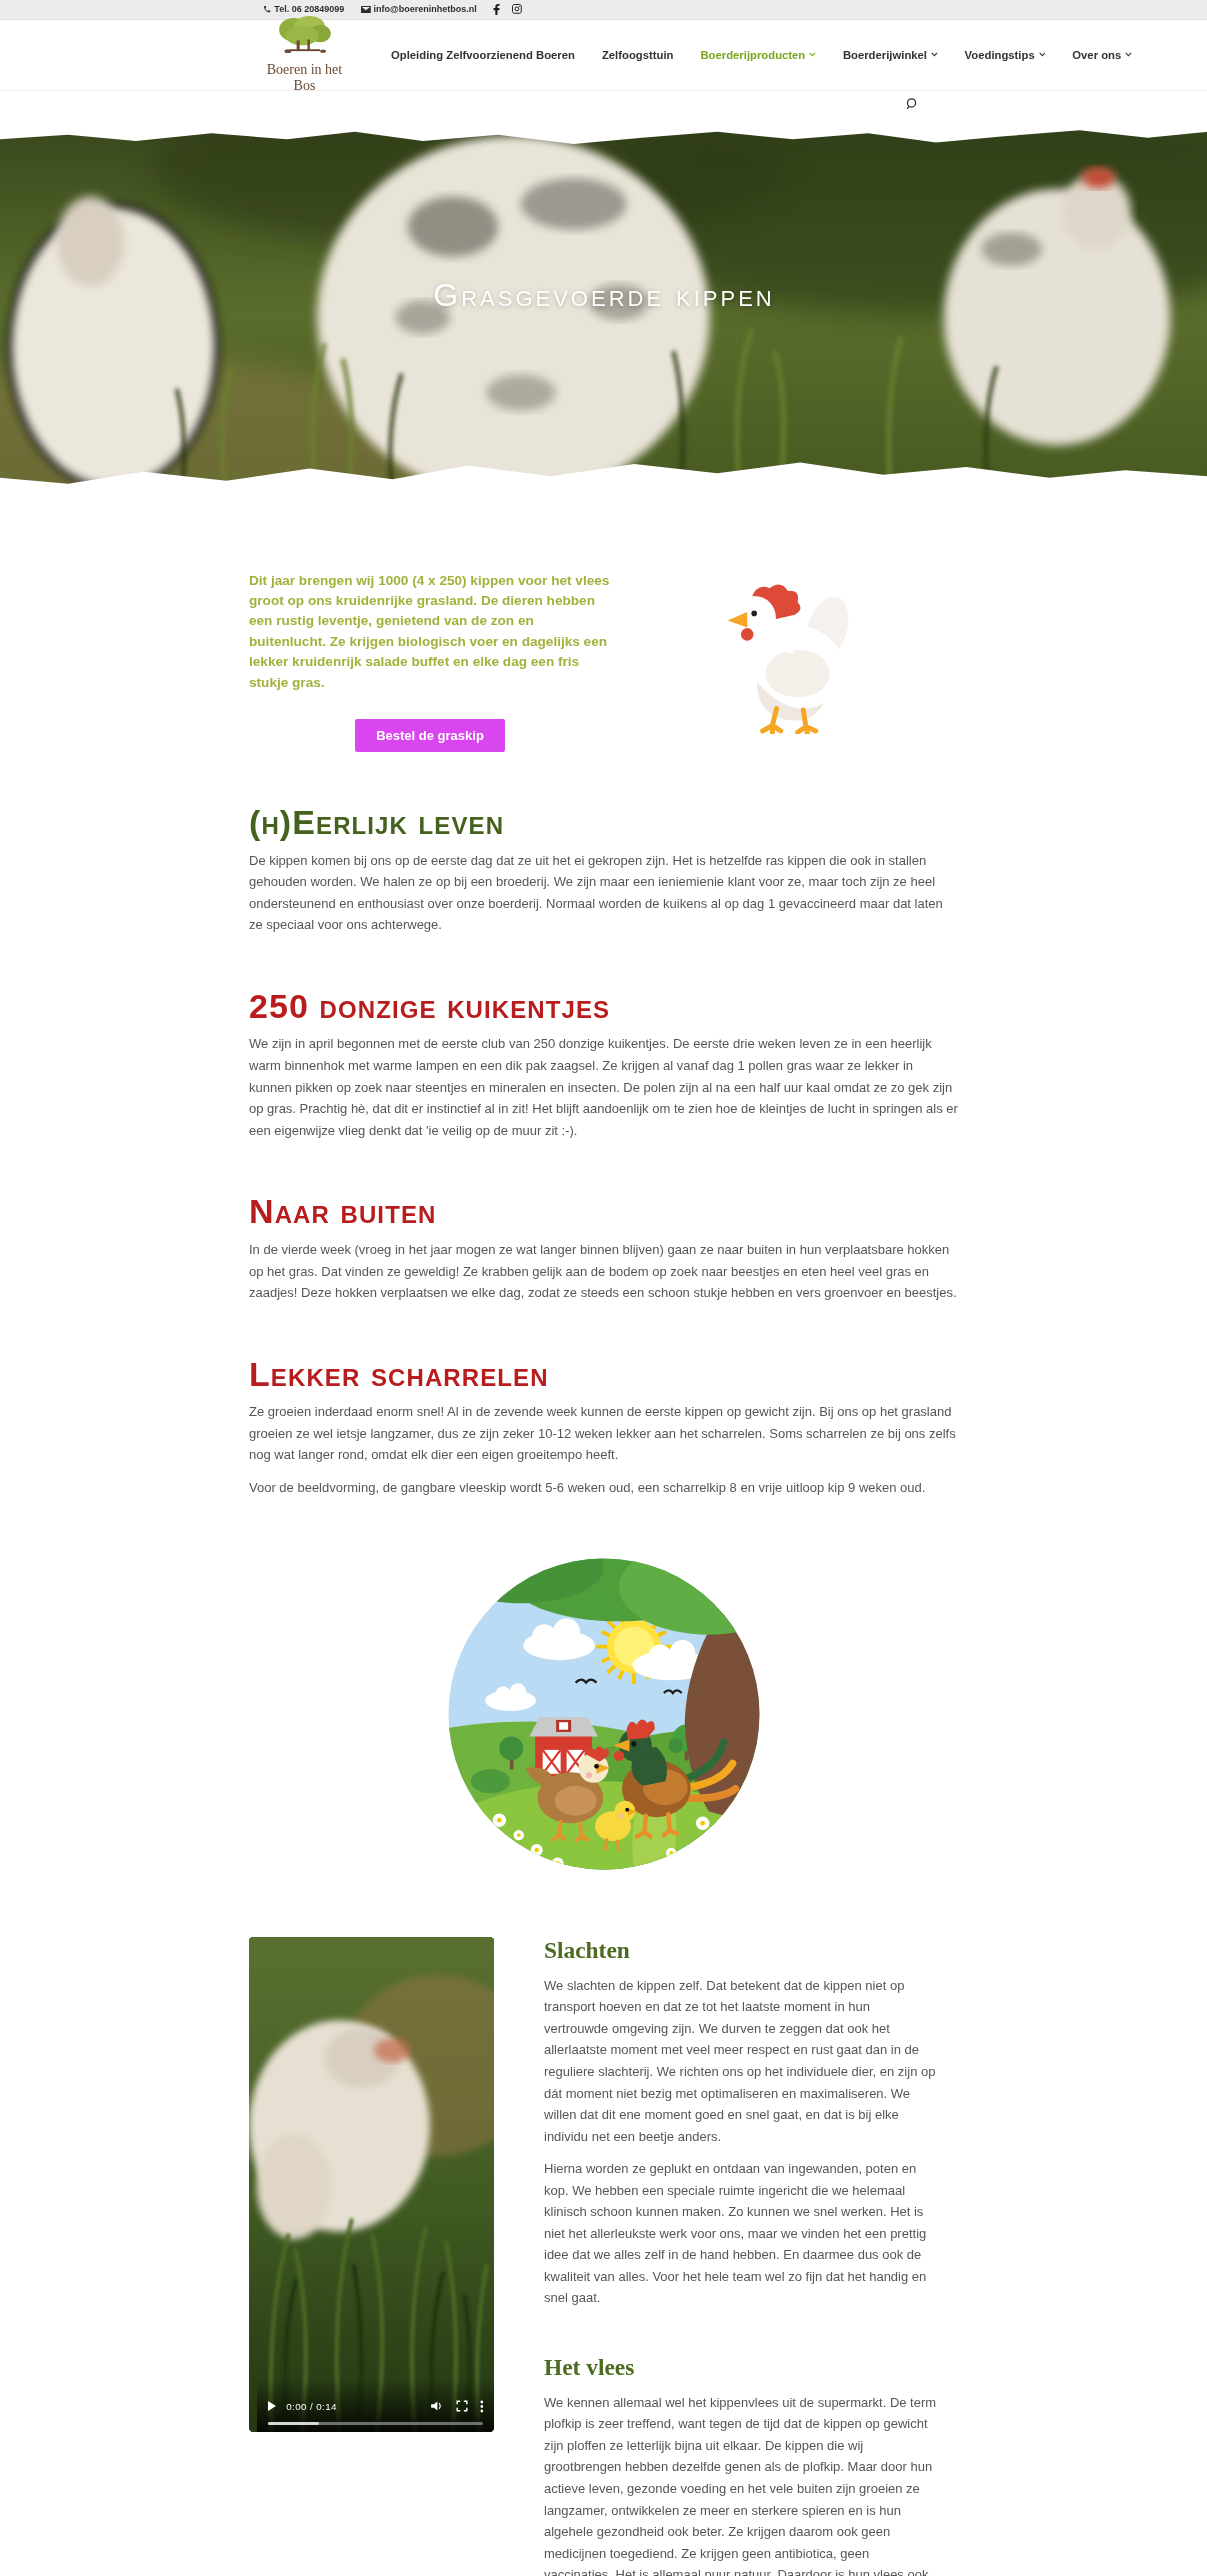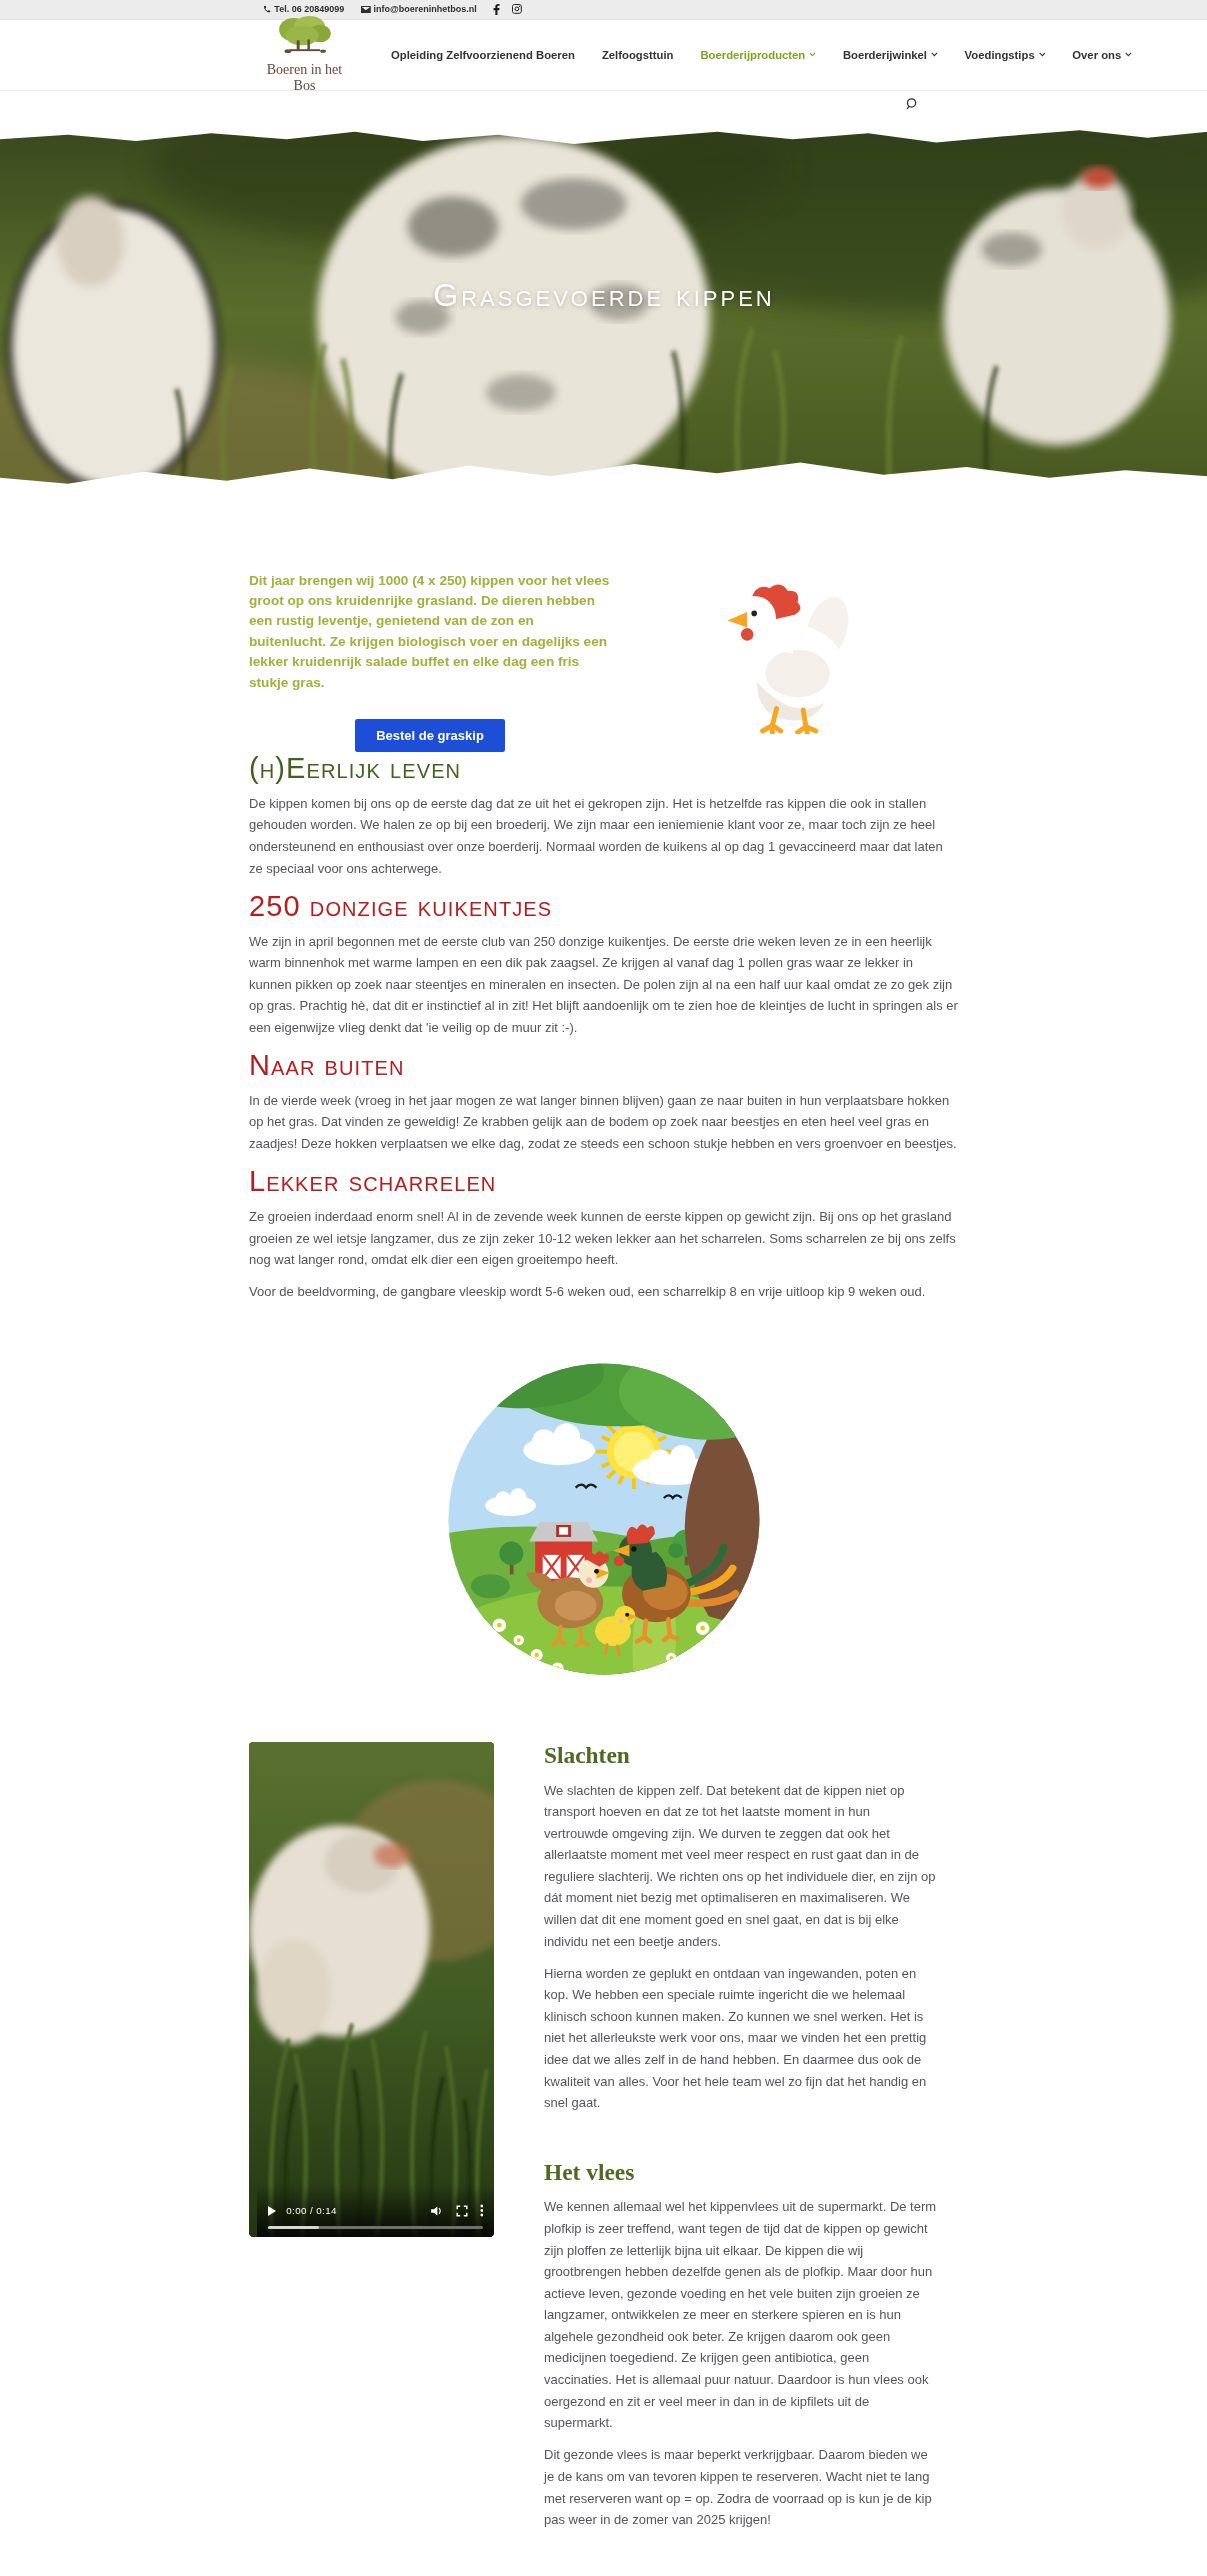--- a/index.html
+++ b/index.html
@@ -48,32 +48,32 @@
     font-weight:normal; text-shadow:0 0.8px 4.5px rgba(0,0,0,.25);
     font-family:"Liberation Sans", sans-serif;
   }
   
   .container { width:710px; margin:0 auto; }
   
   .intro { display:flex; padding-top:69px; }
   .intro-left { width:362px; }
   .intro-text { color:#a3b13b; font-weight:bold; font-size:13.6px; line-height:1.5; }
   .btn {
-    display:inline-block; background:#1d4ed8; color:#fff; font-weight:bold;
+    display:inline-block; background:#d946ef; color:#fff; font-weight:bold;
     font-size:13px; padding:9px 21px; border:none; border-radius:2.3px; cursor:pointer;
     font-family:"Liberation Sans", sans-serif;
     text-align:center;
   }
   .intro-left .btn-wrap { text-align:center; margin-top:26px; }
   .intro-right { flex:1; display:flex; justify-content:center; }
   .intro-right svg { width:140px; height:174px; margin-top:-10.6px; }
   
   .hand-heading {
-    font-variant:small-caps; font-weight:normal; letter-spacing:1.1px;
-    font-size:29px; line-height:1.15; margin-bottom:7.5px;
+    font-variant:small-caps; font-weight:bold; letter-spacing:1.1px;
+    font-size:34px; line-height:1.15; margin-top:51px; margin-bottom:7.5px;
     transform-origin:left bottom;
   }
   .hand-dark { color:#44611d; }
   .hand-light { color:#b91c1c; }
   p.body { font-size:13px; line-height:1.66; color:#54565a; margin-top:4.5px; margin-bottom:10.6px; }
   
   .farm-circle { display:block; margin:59px auto 0 auto; width:314px; height:314px; }
   
   .two-col { display:flex; margin-top:66px; gap:50px; }
   .video-box {

